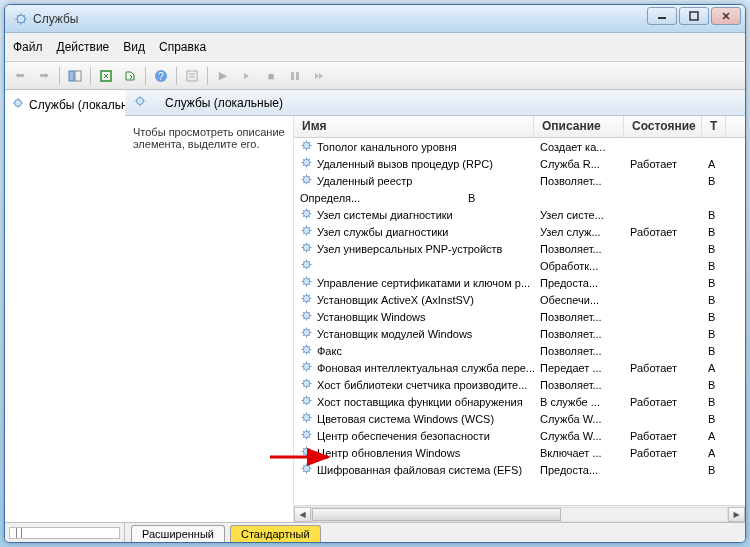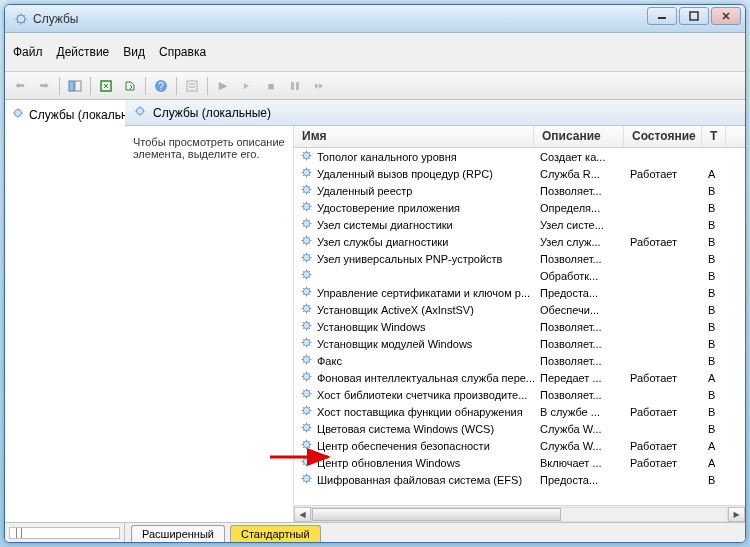--- a/index.html
+++ b/index.html
@@ -4,31 +4,31 @@
 <style>
 * { box-sizing: border-box; margin: 0; padding: 0; font-family: 'Segoe UI', Tahoma, sans-serif; }
 body { background: linear-gradient(to bottom, #d4e7f7 0%, #a8d0ec 100%); width: 750px; height: 547px; overflow: hidden; position: relative; }
 .window { position: absolute; top: 4px; left: 4px; right: 4px; bottom: 4px; border: 1px solid #3a6ea5; border-radius: 6px; background: #f0f0f0; display: flex; flex-direction: column; overflow: hidden; box-shadow: 0 0 6px rgba(0,0,0,0.3); }
 .titlebar { height: 28px; background: linear-gradient(to bottom, #e8f1fb 0%, #d0e3f5 50%, #bdd7ef 100%); border-bottom: 1px solid #a0b8d0; display: flex; align-items: center; padding: 0 4px; position: relative; }
 .titlebar .icon { width: 16px; height: 16px; margin: 0 4px; }
 .titlebar .title { font-size: 12px; color: #333; }
 .win-controls { position: absolute; right: 4px; top: 2px; display: flex; gap: 0; }
 .win-btn { width: 30px; height: 18px; background: linear-gradient(to bottom, #e8f0fa, #c8dcf0); border: 1px solid #7e9ec0; border-radius: 3px; display: flex; align-items: center; justify-content: center; font-size: 10px; color: #333; margin-left: 2px; cursor: pointer; }
 .win-btn.close { background: linear-gradient(to bottom, #f0d8d8, #e8b8b8); }
-.menubar { height: 39px; background: #f0f0f0; display: flex; align-items: center; padding: 0 8px; gap: 14px; font-size: 12px; border-bottom: 1px solid #d0d0d0; }
+.menubar { height: 29px; background: #f0f0f0; display: flex; align-items: center; padding: 0 8px; gap: 14px; font-size: 12px; border-bottom: 1px solid #d0d0d0; }
 .menubar span { cursor: pointer; color: #000; }
 .toolbar { height: 28px; background: linear-gradient(to bottom, #fafafa, #e8e8e8); border-bottom: 1px solid #c0c0c0; display: flex; align-items: center; padding: 0 4px; gap: 2px; }
 .tbtn { width: 22px; height: 22px; display: flex; align-items: center; justify-content: center; border: 1px solid transparent; border-radius: 2px; cursor: pointer; font-size: 11px; color: #555; }
 .tbtn.disabled { color: #b0b0b0; cursor: default; }
 .tsep { width: 1px; height: 18px; background: #c0c0c0; margin: 0 2px; }
 .body { flex: 1; display: flex; overflow: hidden; background: #fff; }
 .sidebar { width: 120px; border-right: 1px solid #c0c0c0; background: #fff; padding: 4px 0; overflow: hidden; }
 .sidebar-item { display: flex; align-items: center; gap: 4px; padding: 2px 6px; font-size: 12px; background: #fff; cursor: pointer; white-space: nowrap; }
 .main { flex: 1; display: flex; flex-direction: column; overflow: hidden; background: #fff; }
-.main-header { height: 26px; background: linear-gradient(to bottom, #f2f6fa, #dbe7f3); border-bottom: 1px solid #b8c8d8; display: flex; align-items: center; padding: 0 8px; gap: 6px; font-size: 12px; }
+.main-header { height: 26px; background: linear-gradient(to bottom, #f2f6fa, #dbe7f3); border-bottom: 1px solid #b8c8d8; display: flex; align-items: center; padding: 0 8px; gap: 18px; font-size: 12px; }
 .main-body { flex: 1; display: flex; overflow: hidden; }
 .detail-panel { width: 168px; padding: 10px 8px; font-size: 11px; color: #333; }
 .list-panel { flex: 1; display: flex; flex-direction: column; overflow: hidden; border-left: 1px solid #e0e0e0; position: relative; }
 .list-header { height: 22px; background: linear-gradient(to bottom, #fdfdfd, #f0f0f0); border-bottom: 1px solid #d0d0d0; display: flex; font-size: 12px; color: #333; }
 .list-header .col { padding: 3px 8px; border-right: 1px solid #e0e0e0; white-space: nowrap; overflow: hidden; font-weight: bold; }
 .col-name { width: 240px; }
 .col-desc { width: 90px; }
 .col-state { width: 78px; }
 .col-t { width: 24px; }
 .list-rows { flex: 1; overflow: hidden; }
@@ -221,27 +221,20 @@
                       <circle cx="8" cy="8" r="4" fill="#cde4fb" stroke="#5c8cc0"></circle>
                       <path d="M8 2v2M8 12v2M2 8h2M12 8h2M4 4l1 1M11 11l1 1M4 12l1-1M11 5l1-1" stroke="#5c8cc0" stroke-width="1.2"></path>
                     </svg></span>
                   <span>Удаленный реестр</span>
                 </div>
                 <div class="cell cell-desc">Позволяет...</div>
                 <div class="cell cell-state"></div>
                 <div class="cell cell-t">В</div>
               </div>
               <div class="row">
-                <div class="cell cell-name">
-                  <span><svg class="gear-icon" viewBox="0 0 16 16">
-                      <circle cx="8" cy="8" r="4" fill="#cde4fb" stroke="#5c8cc0"></circle>
-                      <path d="M8 2v2M8 12v2M2 8h2M12 8h2M4 4l1 1M11 11l1 1M4 12l1-1M11 5l1-1" stroke="#5c8cc0" stroke-width="1.2"></path>
-                    </svg></span>
-                  <span>Удостоверение приложения</span>
-                </div>
                 <div class="cell cell-desc">Определя...</div>
                 <div class="cell cell-state"></div>
                 <div class="cell cell-t">В</div>
               </div>
               <div class="row">
                 <div class="cell cell-name">
                   <span><svg class="gear-icon" viewBox="0 0 16 16">
                       <circle cx="8" cy="8" r="4" fill="#cde4fb" stroke="#5c8cc0"></circle>
                       <path d="M8 2v2M8 12v2M2 8h2M12 8h2M4 4l1 1M11 11l1 1M4 12l1-1M11 5l1-1" stroke="#5c8cc0" stroke-width="1.2"></path>
                     </svg></span>

